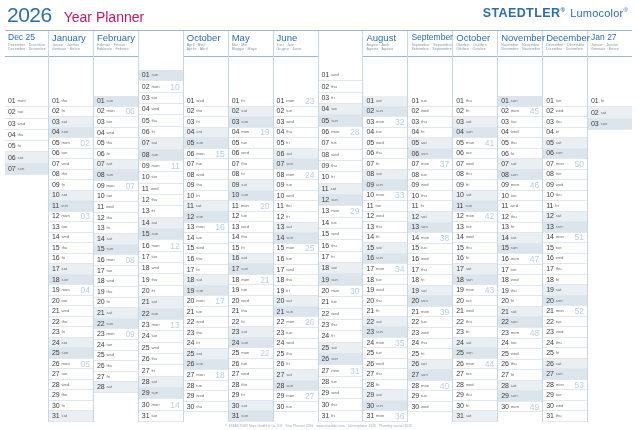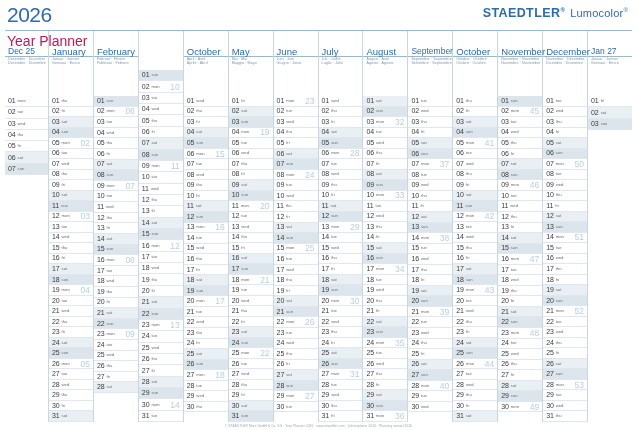--- a/index.html
+++ b/index.html
@@ -16,21 +16,21 @@
     width: 637px; height: 430px;
     padding: 4px 5px 0 5px;
   }
   
   .header {
     display: flex;
     align-items: flex-start;
     justify-content: space-between;
     height: 26px;
   }
-  .title-wrap { display:flex; align-items: baseline; gap: 6px; padding-left: 2px; flex-direction: column; }
+  .title-wrap { display:flex; align-items: baseline; gap: 12px; padding-left: 2px; }
   .year {
     font-size: 21px;
     font-weight: 400;
     color: #2d6ca8;
     letter-spacing: -0.5px;
     line-height: 21px;
   }
   .title-sub {
     font-size: 14px;
     color: #be185d;
@@ -76,21 +76,20 @@
     height: 26px;
     padding: 1px 0 0 3px;
     border-bottom: 1px solid #9bb7cf;
   }
   .m-name {
     font-size: 9.5px;
     color: #2d6ca8;
     font-weight: 400;
     line-height: 11px;
     white-space: nowrap;
-    margin-top: 14px;
   }
   .m-name.small { font-size: 8.5px; }
   .m-trans {
     font-size: 3.6px;
     color: #7f97a8;
     line-height: 4.4px;
     white-space: nowrap;
     letter-spacing: 0.1px;
   }
   .days { flex: 1 1 auto; display: flex; flex-direction: column; margin-top: 39px; }
@@ -1013,25 +1012,20 @@
             <span class="wk">27</span>
           </div>
           <div class="day">
             <span class="dnum">30</span>
             <span class="dname">tue</span>
           </div>
           <div class="day empty"></div>
         </div>
       </div>
       <div class="month">
-        <div class="m-head">
-          <div class="m-name">July</div>
-          <div class="m-trans">Juli · Juillet</div>
-          <div class="m-trans">Luglio · Julio</div>
-        </div>
         <div class="days">
           <div class="day">
             <span class="dnum">01</span>
             <span class="dname">wed</span>
           </div>
           <div class="day">
             <span class="dnum">02</span>
             <span class="dname">thu</span>
           </div>
           <div class="day">

